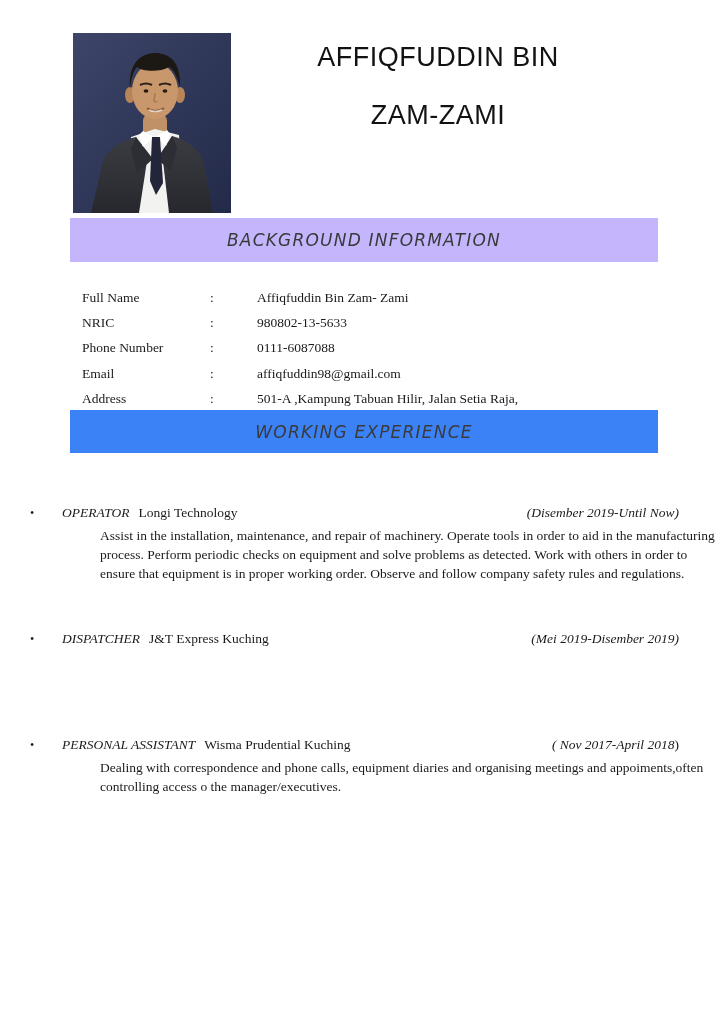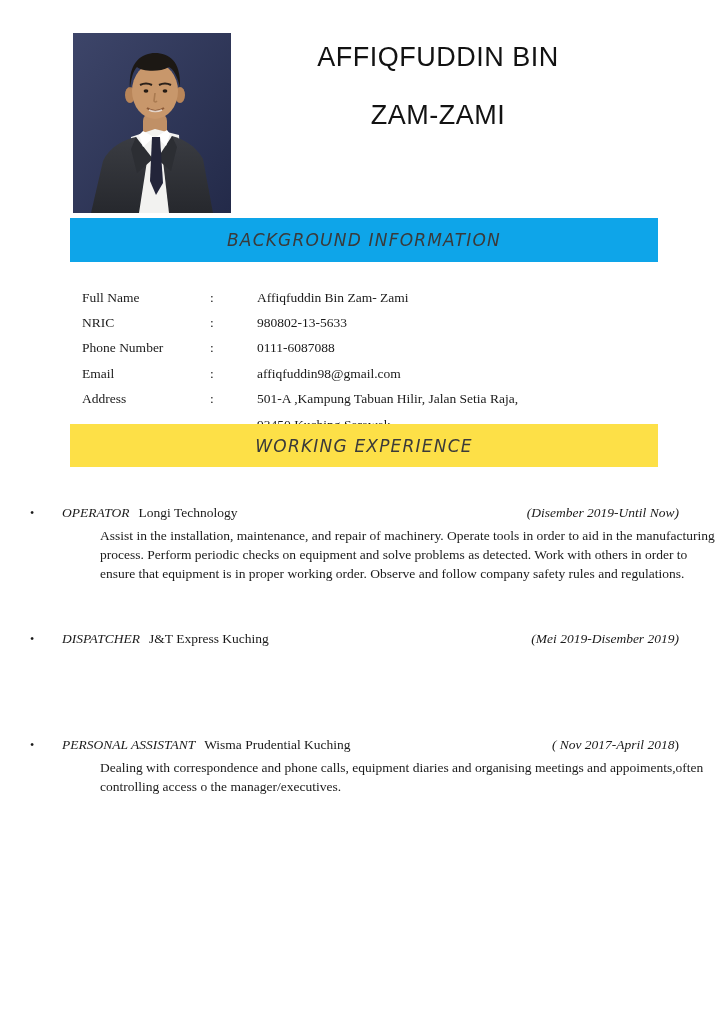--- a/index.html
+++ b/index.html
@@ -42,22 +42,22 @@
     width: 588px;
     display: flex;
     align-items: center;
     justify-content: center;
     font-family: "DejaVu Sans", sans-serif;
     font-style: italic;
     font-size: 17px;
     letter-spacing: 1.2px;
     color: #3a3a3a;
   }
-  .banner-bg-info { top: 218px; height: 44px; background: #0ea5e9; }
-  .banner-work    { top: 424px; height: 43px; background: #fde047; }
+  .banner-bg-info { top: 218px; height: 44px; background: #c4b5fd; }
+  .banner-work    { top: 410px; height: 43px; background: #3b82f6; }
 
   
   .fields {
     position: absolute;
     left: 82px; top: 285px;
     width: 566px;
     font-size: 13.5px;
   }
   .field-row {
     display: flex;

